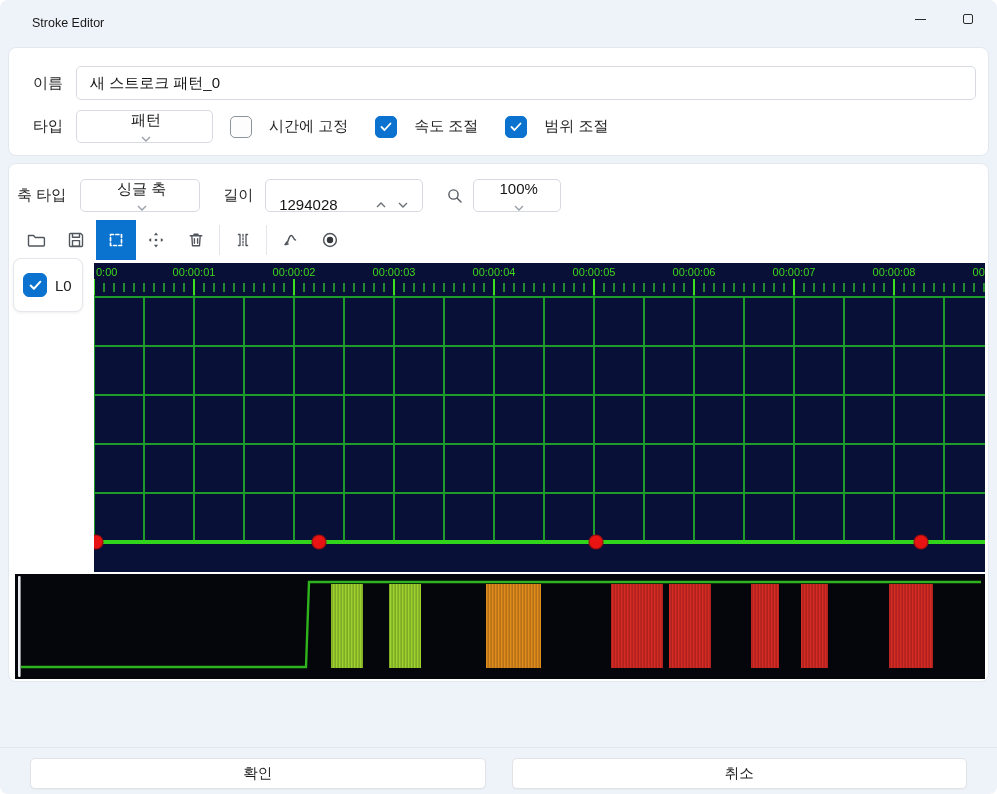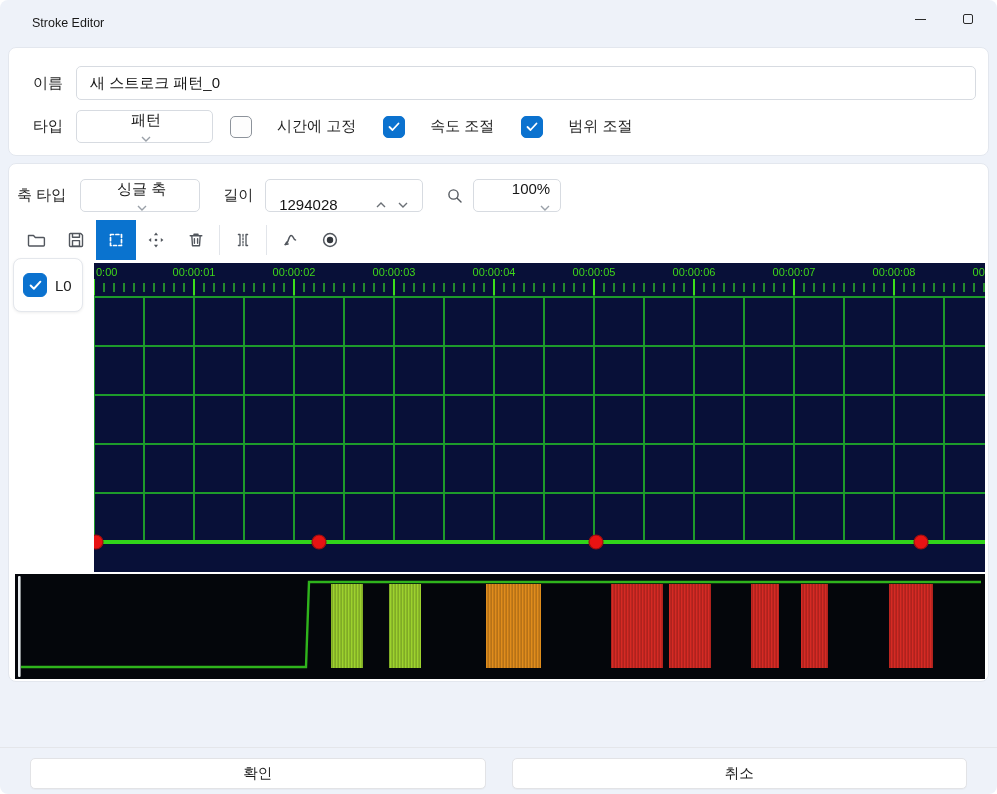--- a/index.html
+++ b/index.html
@@ -21,21 +21,21 @@
   .flabel{font-size:15px;color:#1f1f1f;white-space:nowrap;}
   .text-input{height:33px;border:1px solid #d7dbe1;border-radius:5px;background:#fff;
     font:15px "Liberation Sans",sans-serif;color:#161616;padding:16px 13px;outline:none;}
   .select{height:33px;border:1px solid #d7dbe1;border-radius:5px;background:#fff;display:flex;
     align-items:center;justify-content:space-between;padding:0 10px 0 13px;font-size:15px;color:#161616;cursor:pointer;flex-direction:column;}
   .numfield{height:33px;border:1px solid #d7dbe1;border-radius:5px;background:#fff;display:flex;
     align-items:center;padding:18px 8px 0 13px;font-size:15px;color:#161616;}
   .numfield .val{flex:1;}
   .spin{border:none;background:transparent;padding:2px 6px;cursor:pointer;display:flex;align-items:center;}
   
-  .cbgroup{display:flex;align-items:center;gap:25px;cursor:pointer;}
+  .cbgroup{display:flex;align-items:center;gap:17px;cursor:pointer;}
   .cb{width:22px;height:22px;border:1px solid #8d939b;border-radius:5px;background:#fdfdfd;
     display:inline-flex;align-items:center;justify-content:center;flex:none;}
   .cb svg{visibility:hidden;}
   .cb.checked{background:#0b72cf;border-color:#0b72cf;}
   .cb.checked svg{visibility:visible;}
   .cb.big{width:24px;height:24px;border-radius:6px;}
   
   .toolbar{position:absolute;left:7px;top:56px;display:flex;align-items:center;}
   .tbtn{width:40px;height:40px;border:none;background:transparent;border-radius:4px;display:flex;
     align-items:center;justify-content:center;cursor:pointer;padding:0;}
@@ -138,21 +138,21 @@
         <button class="spin">
             <svg width="10" height="6" viewBox="0 0 10 6">
               <polyline points="1,1 5,5 9,1" fill="none" stroke="#6b7076" stroke-width="1.4"></polyline>
             </svg>
           </button>
       </div>
       <svg style="margin-left:23px;" width="18" height="18" viewBox="0 0 18 18">
           <circle cx="7.5" cy="7.5" r="4.6" fill="none" stroke="#555a60" stroke-width="1.4"></circle>
           <line x1="11.2" y1="11.2" x2="15" y2="15" stroke="#555a60" stroke-width="1.4" stroke-linecap="round"></line>
         </svg>
-      <div class="select" style="width:88px;margin-left:9px;align-items:flex-end;">
+      <div class="select" style="width:88px;margin-left:9px;">
         <span>100%</span>
         <svg class="chev" width="10" height="6" viewBox="0 0 10 6">
             <polyline points="1,1 5,5 9,1" fill="none" stroke="#9aa0a8" stroke-width="1.4"></polyline>
           </svg>
       </div>
     </div>
 
     <div class="toolbar">
       <button class="tbtn">
         <svg width="20" height="20" viewBox="0 0 20 20">

